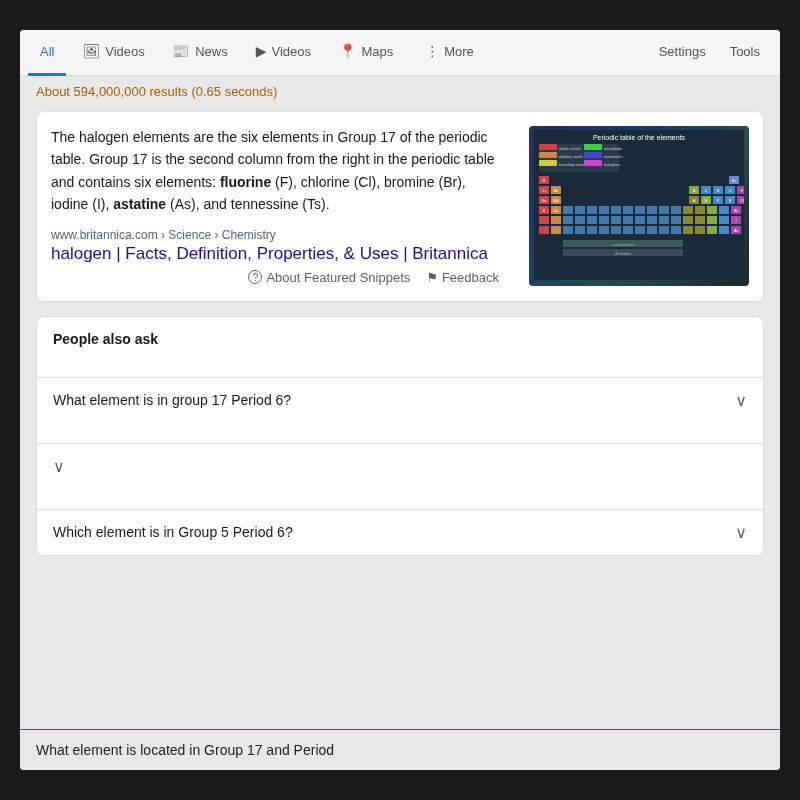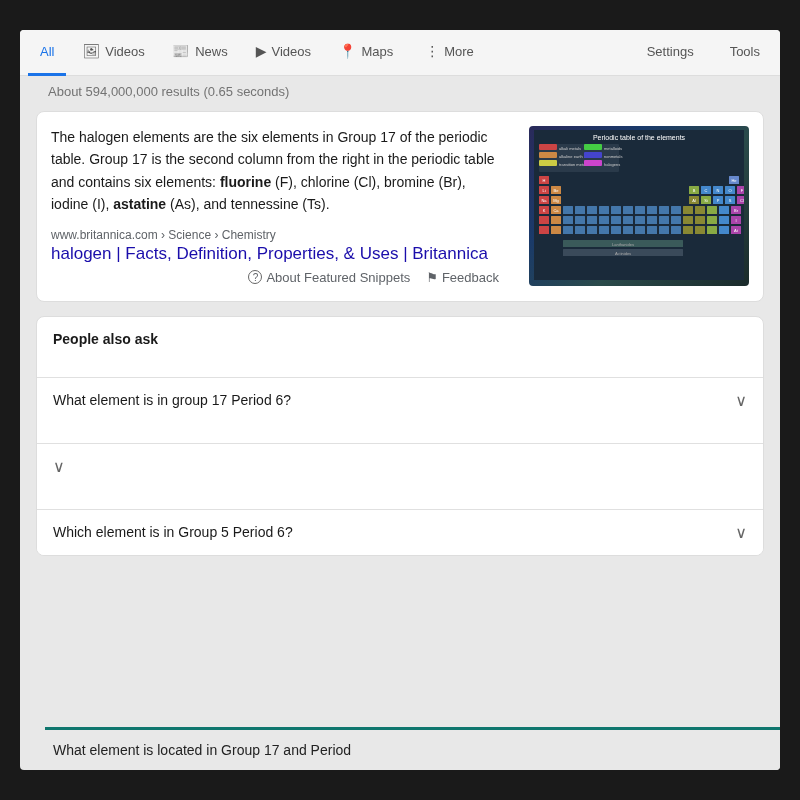--- a/index.html
+++ b/index.html
@@ -48,28 +48,28 @@
     }
     .tab-item .tab-icon {
       font-size: 14px;
     }
     .tab-more {
       margin-left: 4px;
     }
     .tab-settings-tools {
       margin-left: auto;
       display: flex;
-      gap: 12px;
+      gap: 0;
       text-align: right;
     }
     
     .results-count {
-      padding: 8px 28px;
+      padding: 8px 16px;
       font-size: 13px;
-      color: #737373;
+      color: #a16207;
     }
     
     .main-content {
       padding: 4px 16px 16px 16px;
     }
     
     .snippet-card {
       background: #fff;
       border: 1px solid #ddd;
       border-radius: 8px;
@@ -159,29 +159,28 @@
       font-size: 14px;
       color: #1a1a1a;
     }
     .chevron-icon {
       font-size: 16px;
       color: #666;
     }
     
     .bottom-question {
       background: #e8e8e8;
-      border-top: 3px solid #0f766e;
-      padding: 12px 8px;
+      border-top: 1px solid #0f766e;
+      padding: 12px 16px;
       font-size: 14px;
       color: #222;
       position: absolute;
       bottom: 0;
       left: 0;
       right: 0;
-      margin-left: 25px;
     }
   </style>
 </head>
 <body>
 
 <div class="screen">
 
   <div class="tabs-bar">
     <div class="tab-item active">
       <span>All</span>

